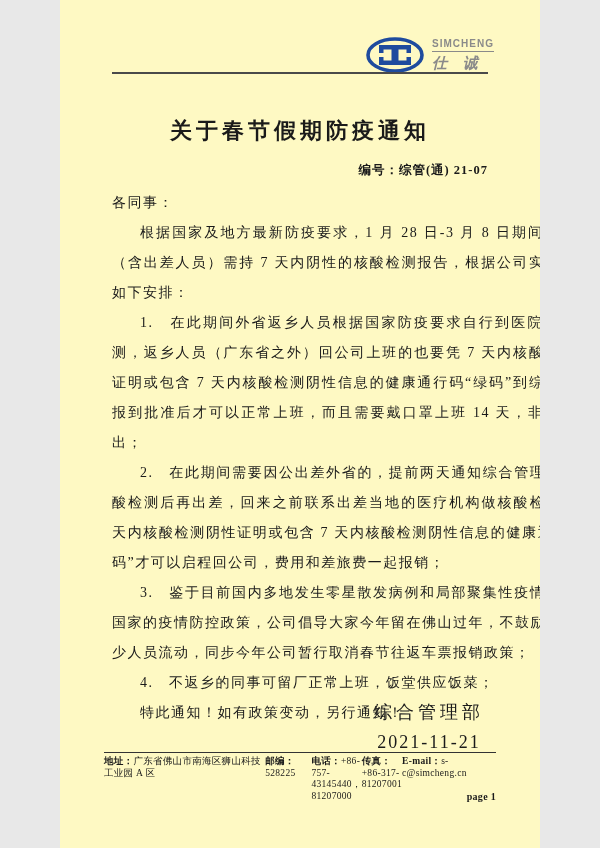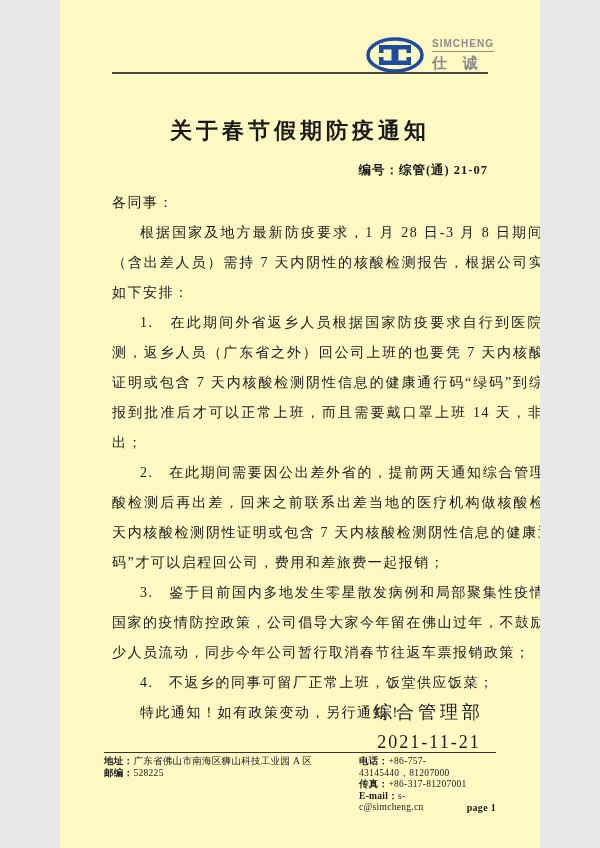--- a/index.html
+++ b/index.html
@@ -20,21 +20,21 @@
   .logo-mark{display:block;}
   .logo-text{display:flex;flex-direction:column;justify-content:center;}
   .logo-latin{
     font-family:"Liberation Sans","DejaVu Sans",sans-serif;
     font-size:10px;font-weight:bold;letter-spacing:1px;
     color:#8a8a8a;border-bottom:1.5px solid #8a8a8a;
     padding-bottom:1px;line-height:12px;
   }
   .logo-cjk{
     font-size:15px;color:#8a8a8a;letter-spacing:6px;
-    line-height:18px;margin-top:2px;font-weight:bold;
+    line-height:18px;margin-top:2px;font-weight:bold;font-style:italic;
   }
   .header-rule{
     position:absolute;left:52px;right:52px;top:72px;
     height:2px;background:#4a4a4a;
   }
   
   .title{
     position:absolute;top:116px;left:0;width:100%;
     margin:0;text-align:center;
     font-size:22px;font-weight:bold;letter-spacing:4px;
@@ -62,21 +62,21 @@
   .footer-rule{
     position:absolute;left:44px;right:44px;top:752px;
     height:1px;background:#333;
   }
   .footer{
     position:absolute;left:44px;right:44px;top:756px;
     display:flex;
     font-size:9.5px;line-height:11.5px;
     letter-spacing:0.3px;
   }
-  .footer-col{display:flex;flex-direction:column;}
+  .footer-col{display:flex;flex-direction:row;}
   .footer-col.left{width:255px;}
   .footer-col.right{flex:1;}
   .footer-row .lbl{font-weight:bold;}
   .footer-page{
     align-self:flex-end;
     font-weight:bold;font-size:10px;white-space:nowrap;font-family:Liberation Serif, serif;
   }
 </style>
 </head>
 <body>

